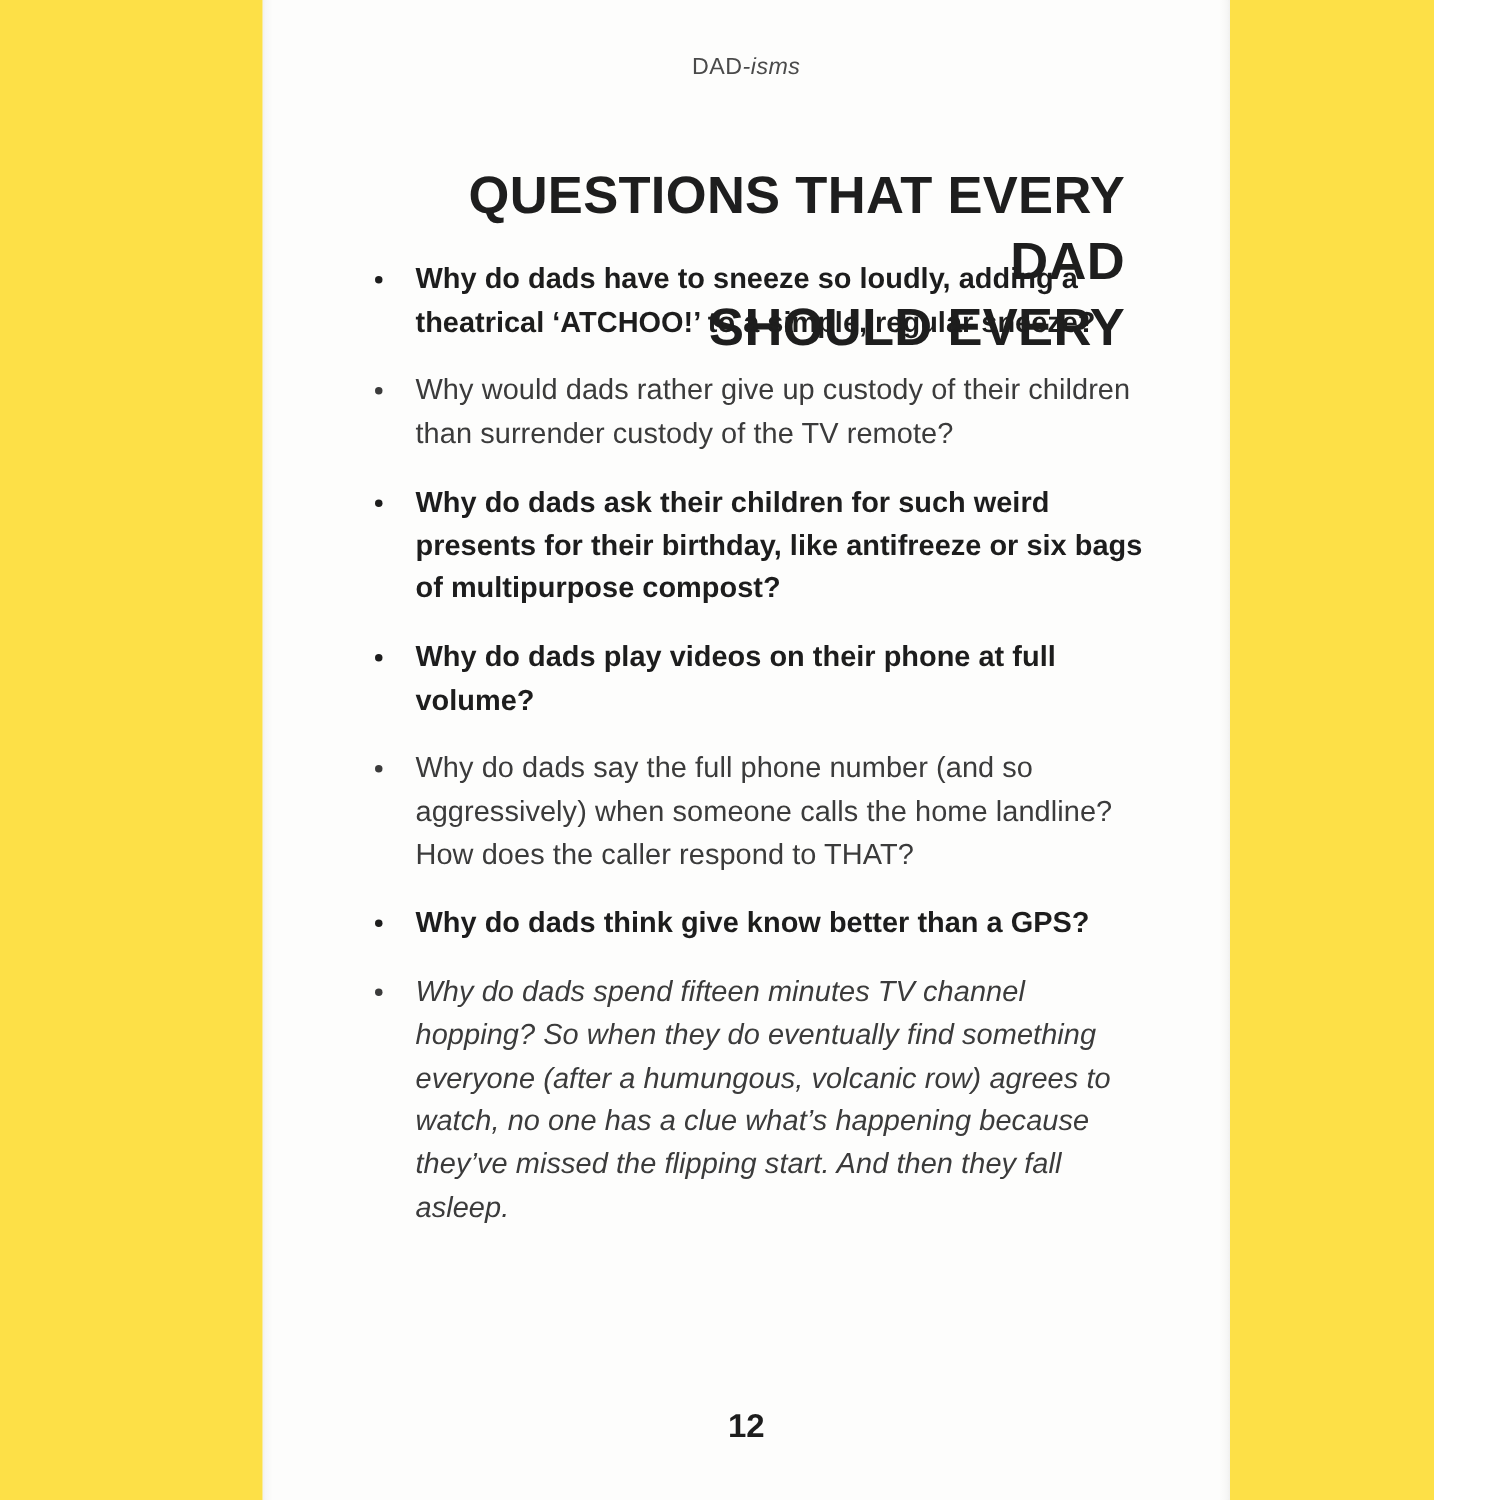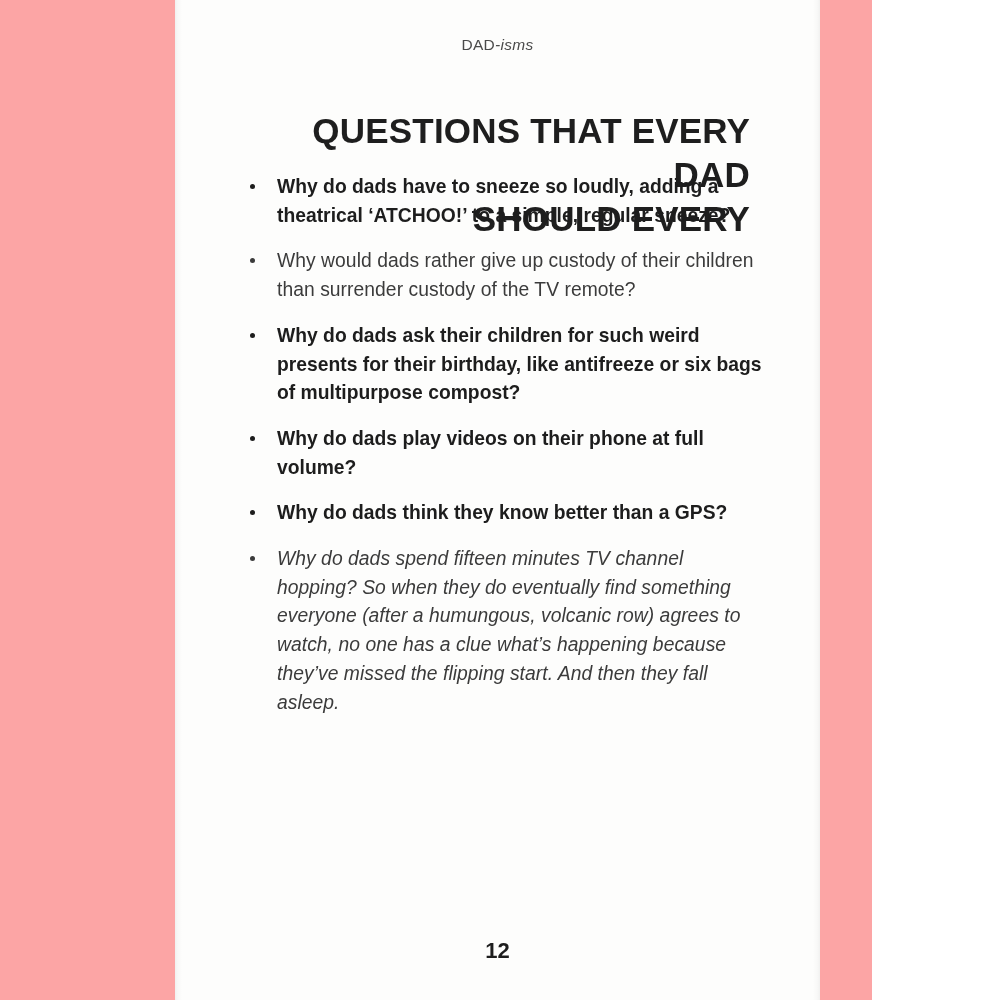--- a/index.html
+++ b/index.html
@@ -10,23 +10,23 @@
     width: 1000px;
     height: 1000px;
     background: #ffffff;
     font-family: "Liberation Sans", sans-serif;
     overflow: hidden;
   }
 
   
   .book-spread {
     position: relative;
-    width: 872px;
+    width: 956px;
     height: 1000px;
-    background: #fca5a5;
+    background: #fde047;
   }
   .page-sheet {
     position: absolute;
     left: 175px;
     top: 0;
     width: 645px;
     height: 1000px;
     background: #fdfdfc;
     box-shadow: inset 2px 0 3px -2px rgba(0,0,0,0.045),
                 inset -2px 0 3px -2px rgba(0,0,0,0.045);
@@ -143,19 +143,20 @@
   <h1 class="chapter-title">
     <span class="title-line">QUESTIONS THAT EVERY DAD</span>
     <span class="title-line">SHOULD EVERY</span>
   </h1>
 
   <ul class="question-list">
       <li class="question-item is-emphasis"><span class="bullet-icon"></span><span>Why do dads have to sneeze so loudly, adding a theatrical ‘ATCHOO!’ to a simple, regular sneeze?</span></li>
       <li class="question-item"><span class="bullet-icon"></span><span>Why would dads rather give up custody of their children than surrender custody of the TV remote?</span></li>
       <li class="question-item is-emphasis"><span class="bullet-icon"></span><span>Why do dads ask their children for such weird presents for their birthday, like antifreeze or six bags of multipurpose compost?</span></li>
       <li class="question-item is-emphasis"><span class="bullet-icon"></span><span>Why do dads play videos on their phone at full volume?</span></li>
-      <li class="question-item is-emphasis"><span class="bullet-icon"></span><span>Why do dads think they know better than a GPS?</span></li>
+      <li class="question-item"><span class="bullet-icon"></span><span>Why do dads say the full phone number (and so aggressively) when someone calls the home landline? How does the caller respond to THAT?</span></li>
+      <li class="question-item is-emphasis"><span class="bullet-icon"></span><span>Why do dads think give know better than a GPS?</span></li>
       <li class="question-item"><span class="bullet-icon"></span><span>Why do dads spend fifteen minutes TV channel hopping? So when they do eventually find something everyone (after a humungous, volcanic row) agrees to watch, no one has a clue what’s happening because they’ve missed the flipping start. And then they fall asleep.</span></li>
     </ul>
 
   <div class="folio">12</div>
 
 </div>
 
 </body></html>

